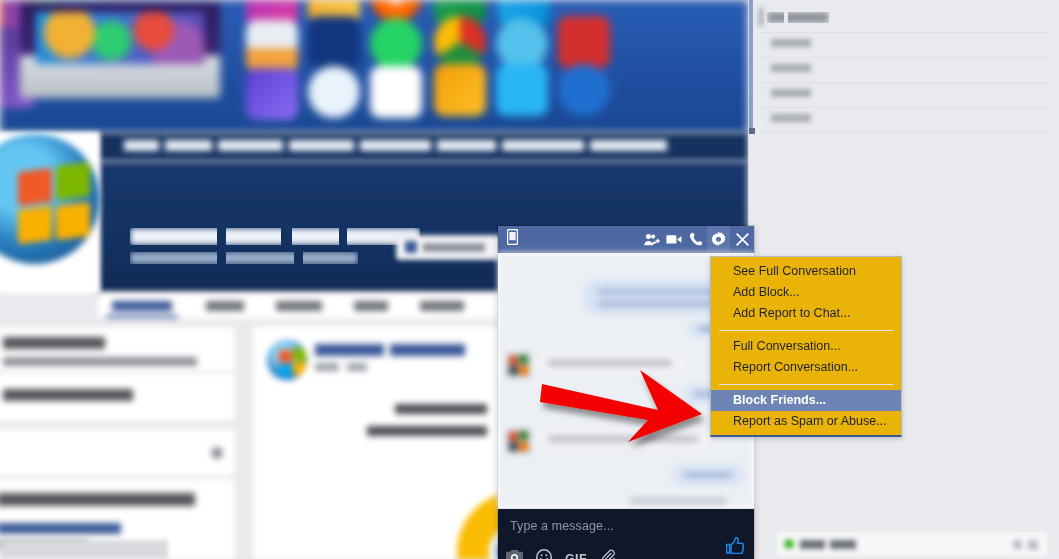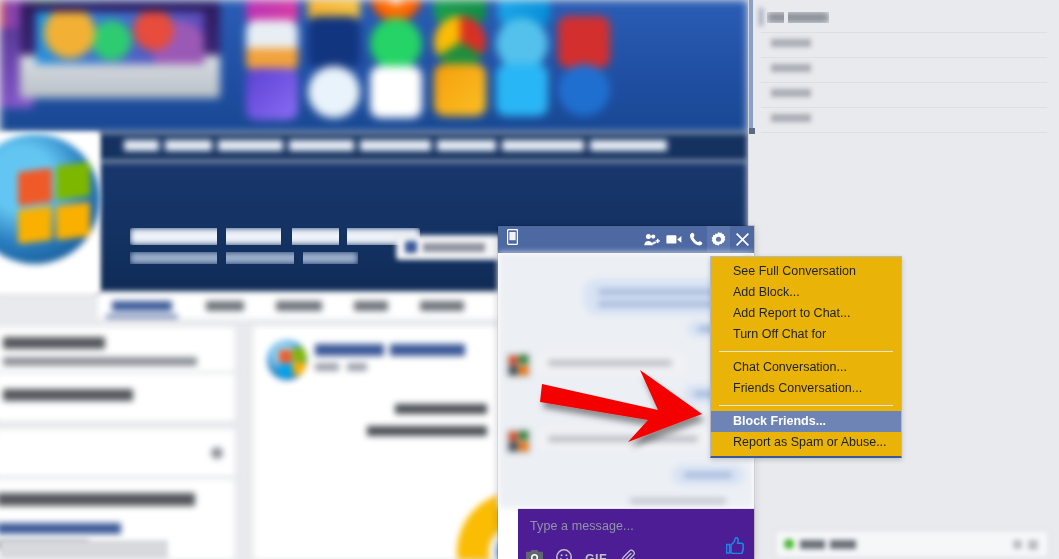--- a/index.html
+++ b/index.html
@@ -153,21 +153,21 @@
   .bub.out{background:#d8e3f4;right:10px;}
   .bub.in{background:#f1f2f4;left:38px;}
   .av{position:absolute;left:8px;width:25px;height:25px;border-radius:3px;overflow:hidden;
     background:#cfd3d8;}
   .av i{position:absolute;width:9px;height:9px;}
   .bubtxt{position:absolute;height:6px;border-radius:2px;background:#9fb3d6;opacity:.85;}
   .bubtxt.dark{background:#aeb3bb;}
   .stamp{position:absolute;height:6px;background:#b7bcc4;border-radius:2px;opacity:.8;}
   .cw-scroll{position:absolute;right:2px;top:2px;width:7px;height:66px;background:#cfd3da;border-radius:4px;}
 
-  .cw-compose{position:relative;height:50px;background:#4c1d95;border-top:1px solid #e3e5e9;margin-left:20px;}
+  .cw-compose{position:relative;height:50px;background:#0f172a;border-top:1px solid #e3e5e9;}
   .cw-input{position:absolute;left:12px;top:10px;font-size:12.5px;color:#9197a3;letter-spacing:.1px;}
   .cw-tools{position:absolute;left:8px;top:40px;display:flex;align-items:center;gap:13px;}
   .cw-like{position:absolute;right:10px;top:28px;}
 
   
   .ctx{position:absolute;left:710px;top:250px;width:190px;background:#eab308;
     border:1px solid #b4b8bf;border-bottom:2px solid #3b5998;
     box-shadow:0 2px 5px rgba(0,0,0,.18);padding:4px 0 0 0;margin-top:6px;}
   .ctx-item{font-size:12.5px;color:#1d2129;line-height:19px;padding:1px 10px 1px 22px;
     white-space:nowrap;cursor:default;}
@@ -419,26 +419,25 @@
         </svg>
       </span>
     </div>
   </div>
 
   <div class="ctx">
     <div class="ctx-grp">
       <div class="ctx-item">See Full Conversation</div>
       <div class="ctx-item">Add Block...</div>
       <div class="ctx-item">Add Report to Chat...</div>
-      <div class="ctx-item">Turn Off Chat for</div>
     </div>
     <div class="ctx-sep"></div>
     <div class="ctx-grp">
-      <div class="ctx-item">Chat Conversation...</div>
-      <div class="ctx-item">Friends Conversation...</div>
+      <div class="ctx-item">Full Conversation...</div>
+      <div class="ctx-item">Report Conversation...</div>
     </div>
     <div class="ctx-sep"></div>
     <div class="ctx-grp" style="padding-bottom:3px;">
       <div class="ctx-item sel">Block Friends...</div>
       <div class="ctx-item">Report as Spam or Abuse...</div>
     </div>
   </div>
 
   <div class="arrow">
     <svg width="190" height="90" viewBox="0 0 190 90" aria-hidden="true">

